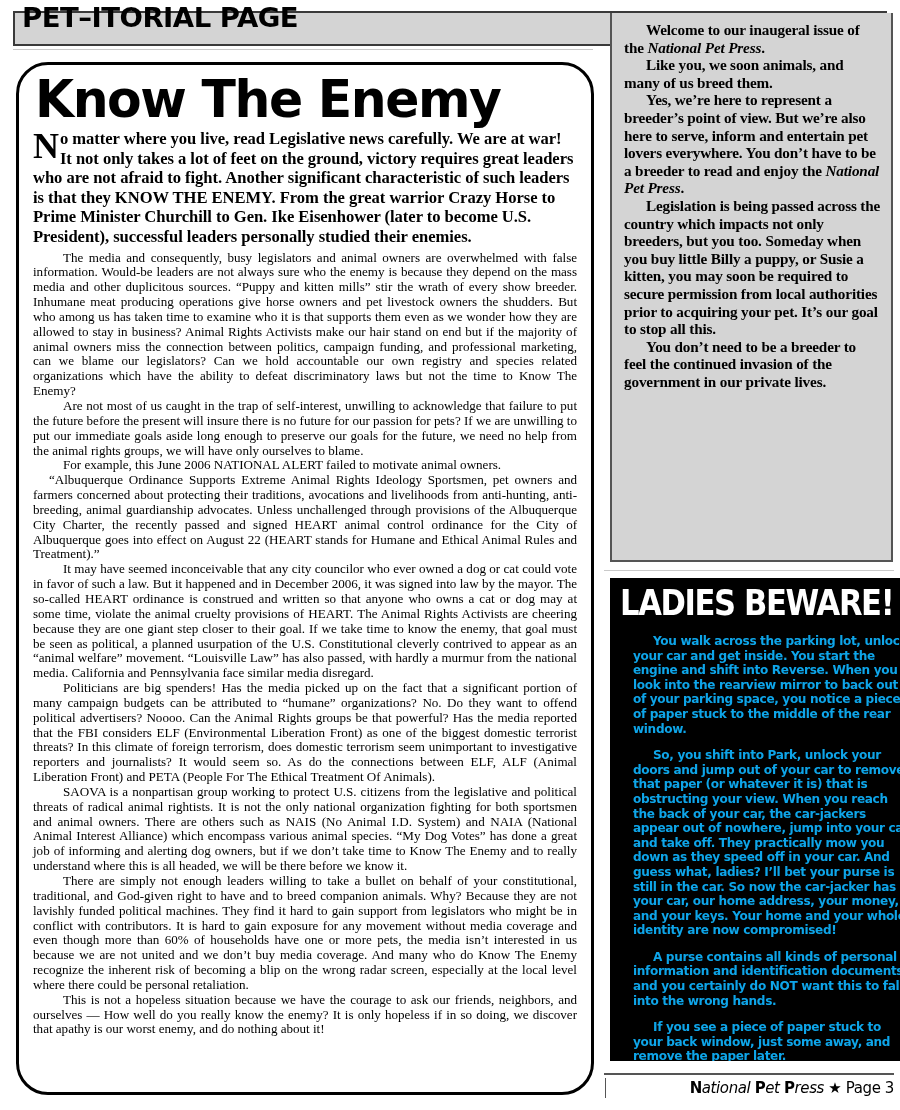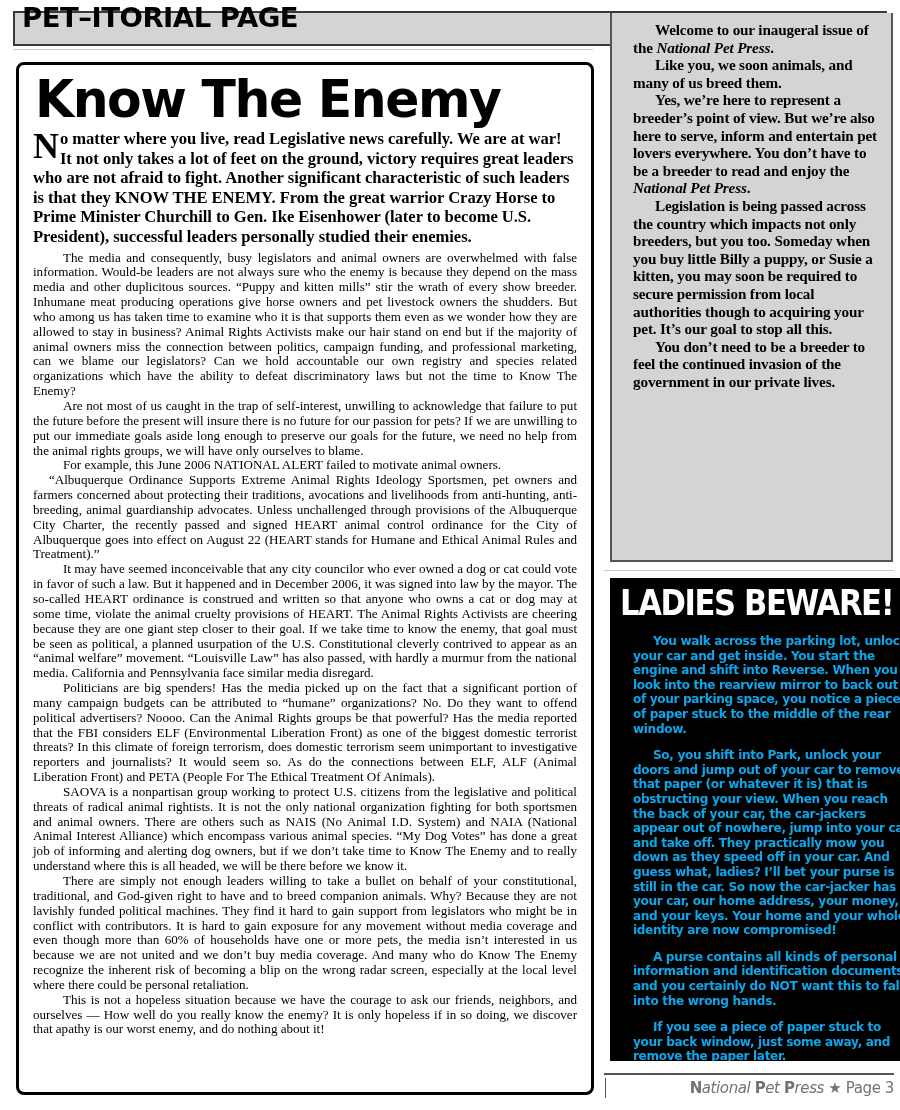--- a/index.html
+++ b/index.html
@@ -53,21 +53,21 @@
   }
 
   
   #article-box {
     position: absolute;
     left: 16px;
     top: 62px;
     width: 578px;
     height: 1033px;
     border: 3px solid #000;
-    border-radius: 8px;
+    border-radius: 32px;
     box-sizing: border-box;
     background: #fff;
     overflow: hidden;
   }
   #article-inner {
     padding: 6px 14px 4px 14px;
   }
   #article-headline {
     font-family: "DejaVu Sans", sans-serif;
     font-weight: 700;
@@ -116,21 +116,21 @@
     left: 610px;
     top: 13px;
     width: 283px;
     height: 549px;
     background: #d4d4d4;
     border: 2px solid #555;
     border-top: none;
     box-sizing: border-box;
   }
   #welcome-inner {
-    padding: 8px 10px 6px 21px;
+    padding: 8px 10px 6px 12px;
   }
   .welcome-para {
     font-family: "Liberation Serif", serif;
     font-weight: 700;
     font-size: 15.2px;
     line-height: 17.6px;
     text-indent: 22px;
     margin: 0;
     letter-spacing: -0.15px;
   }
@@ -211,21 +211,21 @@
   #footer-text {
     position: absolute;
     left: 604px;
     top: 1078px;
     width: 290px;
     text-align: right;
     font-family: "DejaVu Sans", sans-serif;
     font-size: 15px;
     line-height: 20px;
     letter-spacing: -0.4px;
-    color: #737373;
+    color: #000000;
     white-space: nowrap;
   }
   #footer-text .bold { font-weight: 700; }
   #footer-text .ital { font-style: italic; }
   #footer-text .star { font-weight: 400; }
 </style>
 </head>
 <body>
 
 <div id="masthead-banner"></div>
@@ -250,21 +250,21 @@
         <p class="body-para">This is not a hopeless situation because we have the courage to ask our friends, neighbors, and ourselves — How well do you really know the enemy?  It is only hopeless if in so doing, we discover that apathy is our worst enemy, and do nothing about it!</p>
       </div>
   </div>
 </div>
 
 <div id="welcome-box">
   <div id="welcome-inner">
       <p class="welcome-para">Welcome to our inaugeral issue of the <span class="it">National Pet Press</span>.</p>
       <p class="welcome-para">Like you, we soon animals, and many of us breed them.</p>
       <p class="welcome-para">Yes, we’re here to represent a breeder’s point of view. But we’re also here to serve, inform and entertain pet lovers everywhere. You don’t have to be a breeder to read and enjoy the <span class="it">National Pet Press</span>.</p>
-      <p class="welcome-para">Legislation is being passed across the country which impacts not only breeders, but you too. Someday when you buy little Billy a puppy, or Susie a kitten, you may soon be required to secure permission from local authorities though to acquiring your pet. It’s our goal to stop all this.</p>
+      <p class="welcome-para">Legislation is being passed across the country which impacts not only breeders, but you too. Someday when you buy little Billy a puppy, or Susie a kitten, you may soon be required to secure permission from local authorities prior to acquiring your pet. It’s our goal to stop all this.</p>
       <p class="welcome-para">You don’t need to be a breeder to feel the continued invasion of the government in our private lives.</p>
     </div>
 </div>
 <div id="rail-divider"></div>
 
 <div id="beware-box">
   <div id="beware-inner">
     <div id="beware-title">LADIES BEWARE!</div>
     <div id="beware-paras">
         <p class="beware-para">You walk across the parking lot, unlock your car and get inside. You start the engine and shift into Reverse. When you look into the rearview mirror to back out of your parking space, you notice a piece of paper stuck to the middle of the rear window.</p>

